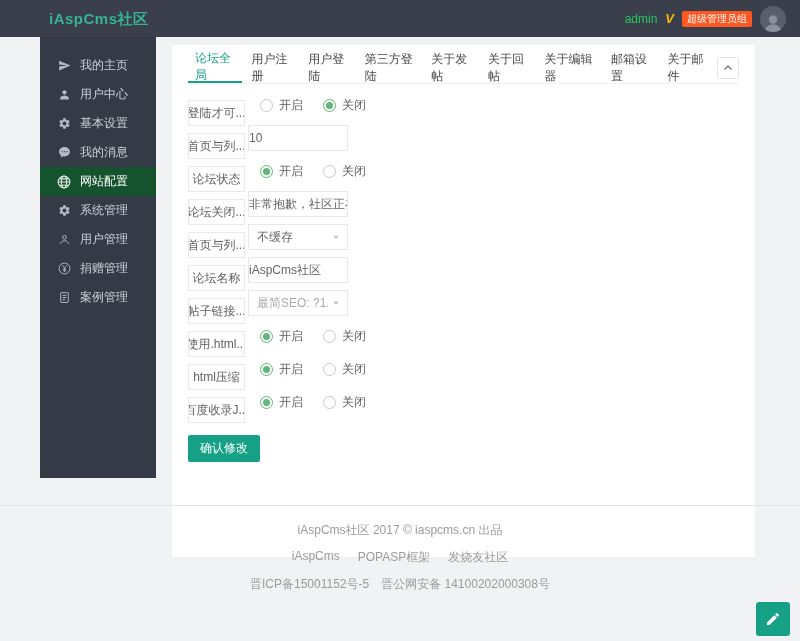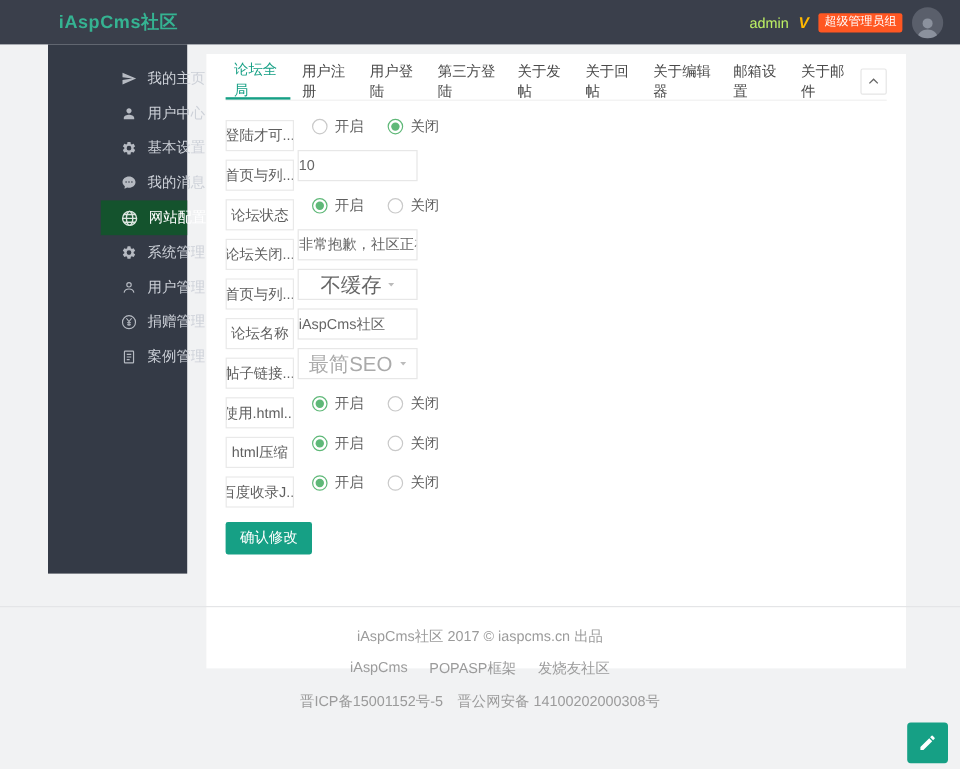--- a/index.html
+++ b/index.html
@@ -9,46 +9,46 @@
     background:#f1f2f3; position:relative; font-size:12px;
   }
   
   .header { position:absolute; left:0; top:0; width:800px; height:37px; background:#3a3f4b; }
   .logo { position:absolute; left:49px; top:0; height:37px; line-height:37px;
           color:#35b392; font-size:15px; font-weight:bold; letter-spacing:.5px; }
   .topnav { position:absolute; left:178px; top:0; height:37px; display:flex; align-items:center; gap:32px;margin-top:36px; }
   .nav-item { display:flex; align-items:center; gap:6px; color:#ccd0d7; font-size:12px; cursor:pointer; }
   .nav-item .icn { display:inline-flex; width:16px; height:16px; align-items:center; justify-content:center; color:#ccd0d7; }
   .userarea { position:absolute; right:14px; top:0; height:37px; display:flex; align-items:center; gap:8px; }
-  .username { color:#bef264; font-size:12px; cursor:pointer; }
+  .username { color:#22c55e; font-size:12px; cursor:pointer; }
   .vip { color:#ffb800; font-weight:bold; font-style:italic; font-size:13px; }
   .rolebadge { background:#ff5722; color:#fff; font-size:10px; padding:2px 5px; border-radius:2px; line-height:12px; cursor:pointer; }
   .avatar { width:26px; height:26px; border-radius:50%; background:#5a5f6b; overflow:hidden;
             display:flex; align-items:flex-end; justify-content:center; cursor:pointer; }
   
   .sidebar { position:absolute; left:40px; top:37px; width:116px; height:441px; background:#343a46; padding-top:14px; }
   .side-item { height:29px; display:flex; align-items:center; padding-left:17px; gap:9px;
-               color:#cdd1d8; font-size:12px; cursor:pointer; white-space:nowrap;margin-left:44px; }
+               color:#cdd1d8; font-size:12px; cursor:pointer; white-space:nowrap; }
   .side-item .icn { width:14px; height:14px; display:inline-flex; align-items:center; justify-content:center; opacity:.85; }
   .side-item.active { background:#14532d; color:#fff; }
   
   .panel { position:absolute; left:172px; top:45px; width:583px; height:512px; background:#fff; }
   .tabbar { margin:8px 16px 0; height:31px; display:flex; align-items:stretch; border-bottom:1px solid #f1f1f1; }
   .tab { padding:0 7px; margin-right:3px; font-size:12px; color:#4a4a4a; display:flex; align-items:center; cursor:pointer; }
   .tab.active { color:#16a085; border-bottom:2px solid #16a085; }
   .collapse-btn { margin-left:auto; align-self:center; width:26px; height:22px; border:1px solid #e5e5e5;
                   border-radius:2px; display:flex; align-items:center; justify-content:center; color:#666; cursor:pointer; }
   .form { margin:8px 16px 0; }
   .form-row { display:flex; align-items:center; margin-bottom:7px; height:26px; }
   .field-label { width:57px; height:26px; border:1px solid #e9e9e9; display:flex; align-items:center; justify-content:center;
                  font-size:12px; color:#5f5f5f; margin-right:3px; white-space:nowrap; overflow:hidden; padding:0 2px; flex:none;margin-top:16px; }
   .ctrl-input { width:100px; height:26px; border:1px solid #e7e7e7; padding:0 0; font-size:12px; color:#666;
                 font-family:inherit; outline:none; white-space:nowrap; overflow:hidden; background:#fff; }
-  .ctrl-select { width:100px; height:26px; border:1px solid #e7e7e7; padding:0 6px 0 8px; font-size:17px; color:#666;
-                 display:flex; align-items:center; justify-content:center; cursor:pointer; background:#fff;
+  .ctrl-select { width:100px; height:26px; border:1px solid #e7e7e7; padding:0 6px 0 8px; font-size:12px; color:#666;
+                 display:flex; align-items:center; justify-content:space-between; cursor:pointer; background:#fff;
                  white-space:nowrap; overflow:hidden; }
   .ctrl-select .val { overflow:hidden; white-space:nowrap; }
   .ctrl-select.muted .val { color:#aaa; }
   .ctrl-select .caret { color:#bbb; flex:none; margin-left:3px; display:inline-flex; }
   .radio-group { display:flex; align-items:center; padding-left:12px; gap:20px;font-family:Liberation Serif, serif; }
   .radio-opt { display:flex; align-items:center; gap:6px; font-size:12px; color:#5f5f5f; cursor:pointer; }
   .radio-circle { width:13px; height:13px; border:1px solid #c9c9c9; border-radius:50%;
                   display:inline-flex; align-items:center; justify-content:center; background:#fff; flex:none; }
   .radio-circle.checked { border-color:#5FB878; }
   .radio-circle .dot { width:7px; height:7px; border-radius:50%; background:#5FB878; }

